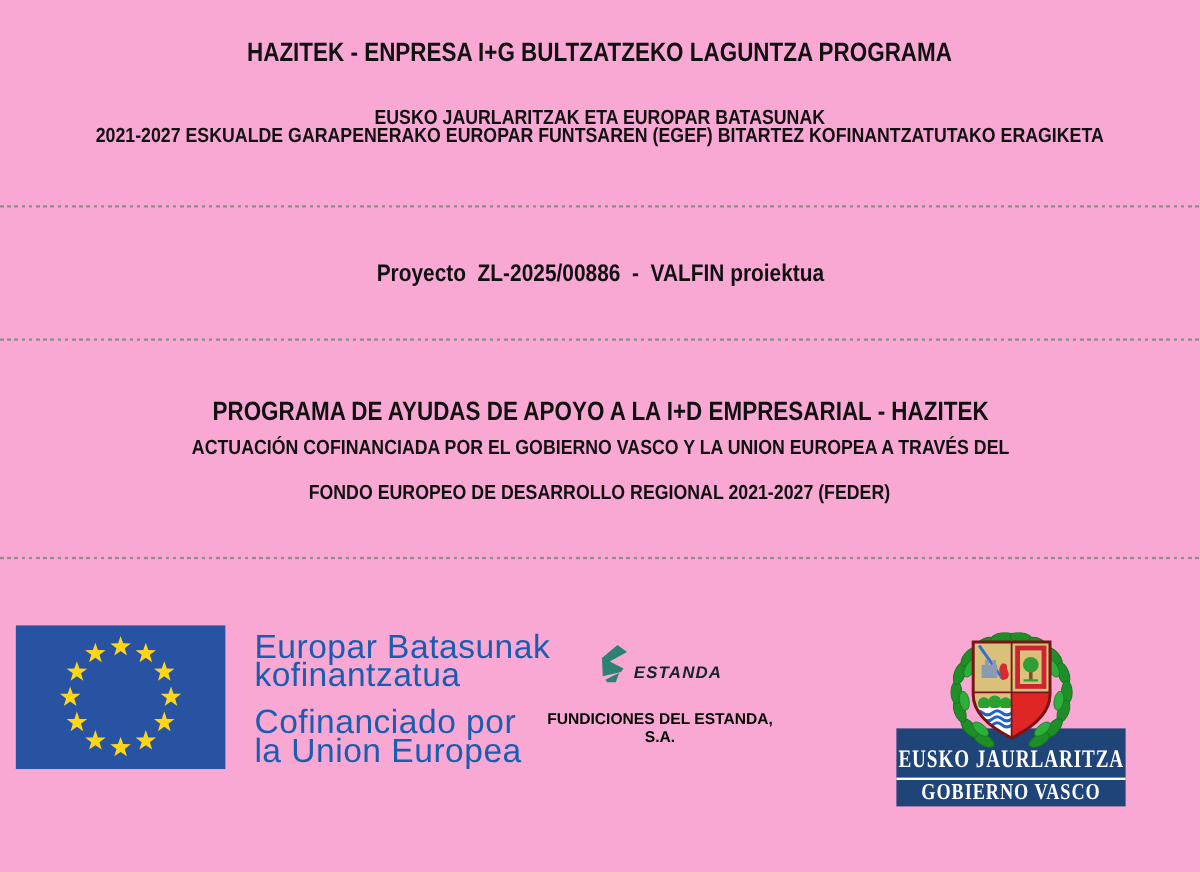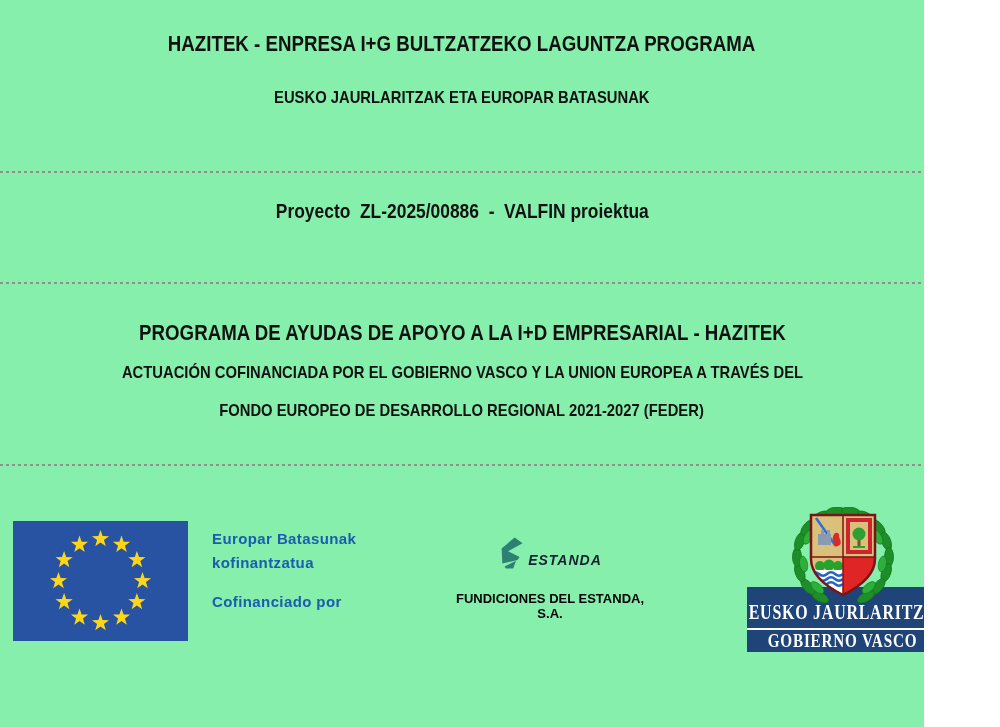--- a/index.html
+++ b/index.html
@@ -1,46 +1,46 @@
 <!DOCTYPE html>
 <html><head>
 <meta charset="utf-8">
 <style>
   html,body{margin:0;padding:0;background:#fff;}
   .page{
-    position:relative;width:924px;height:727px;background:#86efac;overflow:hidden;
+    position:relative;width:1000px;height:727px;background:#f9a8d4;overflow:hidden;
     font-family:"Liberation Sans","DejaVu Sans",sans-serif;color:#111;
   }
   .line{position:absolute;left:0;right:0;text-align:center;font-weight:bold;white-space:pre;}
   .cond{display:inline-block;transform:scaleX(0.87);transform-origin:center center;white-space:pre;}
   .cond85{display:inline-block;transform:scaleX(0.85);transform-origin:center center;white-space:pre;}
   .fs22{font-size:22px;}
   .fs17{font-size:17px;}
   .fs20{font-size:20px;}
   .sep{
     position:absolute;left:0;width:100%;height:2px;
     background:repeating-linear-gradient(90deg,#8f8f8f 0 3px,transparent 3px 6px);
   }
   
   .eu-flag{position:absolute;left:13px;top:521px;width:175px;height:120px;}
   .eu-text{
-    position:absolute;left:212px;top:527px;color:#1a5dae;font-weight:bold;
-    font-size:15px;line-height:24px;letter-spacing:0.4px;
+    position:absolute;left:212px;top:527px;color:#1a5dae;font-weight:normal;
+    font-size:28px;line-height:24px;letter-spacing:0.4px;
   }
   .eu-text .blk2{margin-top:15px;}
   .estanda{position:absolute;left:450px;top:534px;width:200px;text-align:center;}
   .estanda-brand{display:flex;align-items:flex-end;justify-content:center;gap:4px;height:36px;text-align:right;}
   .estanda-brand .brand-word{
     font-weight:bold;font-style:italic;font-size:14px;color:#14222e;
     letter-spacing:1px;padding-bottom:2px;
   }
   .estanda-company{
     margin-top:21px;font-size:13px;font-weight:bold;line-height:15px;color:#000;
   }
-  .ejgv{position:absolute;left:747px;top:507px;width:191px;height:150px;}
+  .ejgv{position:absolute;left:747px;top:527px;width:191px;height:150px;}
   .ejgv-crest{position:absolute;left:50%;top:0;transform:translateX(-50%);z-index:2;}
   .ejgv-banner{
     position:absolute;left:0;top:80px;width:191px;height:65px;background:#1e4478;z-index:1;
     color:#fff;font-family:"Liberation Serif","DejaVu Serif",serif;font-weight:bold;
   }
   .banner-row1{
     height:43px;display:flex;align-items:flex-end;justify-content:center;
     padding-bottom:3px;box-sizing:border-box;font-size:21px;letter-spacing:1px;
     border-bottom:2px solid #ffffff;
   }
@@ -51,28 +51,29 @@
   }
   .banner-row2 span{display:inline-block;transform:scaleX(0.80);transform-origin:center;white-space:pre;}
 </style>
 </head>
 <body>
 
 <div class="page">
 
   <div class="line fs22" style="top:31px"><span class="cond85">HAZITEK - ENPRESA I+G BULTZATZEKO LAGUNTZA PROGRAMA</span></div>
   <div class="line fs17" style="top:88px"><span class="cond">EUSKO JAURLARITZAK ETA EUROPAR BATASUNAK</span></div>
+  <div class="line fs17" style="top:103px"><span class="cond">2021-2027 ESKUALDE GARAPENERAKO EUROPAR FUNTSAREN (EGEF) BITARTEZ KOFINANTZATUTAKO ERAGIKETA</span></div>
 
   <div class="sep" style="top:171px"></div>
 
-  <div class="line fs20" style="top:200px"><span class="cond">Proyecto  ZL-2025/00886  -  VALFIN proiektua</span></div>
+  <div class="line fs20" style="top:217px"><span class="cond">Proyecto  ZL-2025/00886  -  VALFIN proiektua</span></div>
 
   <div class="sep" style="top:282px"></div>
 
-  <div class="line fs22" style="top:320px"><span class="cond85">PROGRAMA DE AYUDAS DE APOYO A LA I+D EMPRESARIAL - HAZITEK</span></div>
+  <div class="line fs22" style="top:330px"><span class="cond85">PROGRAMA DE AYUDAS DE APOYO A LA I+D EMPRESARIAL - HAZITEK</span></div>
   <div class="line fs17" style="top:363px"><span class="cond">ACTUACIÓN COFINANCIADA POR EL GOBIERNO VASCO Y LA UNION EUROPEA A TRAVÉS DEL</span></div>
   <div class="line fs17" style="top:401px"><span class="cond">FONDO EUROPEO DE DESARROLLO REGIONAL 2021-2027 (FEDER)</span></div>
 
   <div class="sep" style="top:464px"></div>
 
   <svg class="eu-flag" viewBox="0 0 175 120" aria-hidden="true">
     <rect x="0" y="0" width="175" height="120" fill="#2853a3"></rect>
     <defs>
       <path id="star" d="M0,-9 L2.12,-2.91 L8.56,-2.78 L3.42,1.11 L5.29,7.28 L0,3.6 L-5.29,7.28 L-3.42,1.11 L-8.56,-2.78 L-2.12,-2.91 Z" fill="#ffd617"></path>
     </defs>
@@ -90,20 +91,21 @@
     <use href="#star" x="66.5" y="23.6"></use>
   </svg>
 
   <div class="eu-text">
     <div class="blk1">
       <div>Europar Batasunak</div>
       <div>kofinantzatua</div>
     </div>
     <div class="blk2">
       <div>Cofinanciado por</div>
+      <div>la Union Europea</div>
     </div>
   </div>
 
   <div class="estanda">
     <div class="estanda-brand">
       <svg width="26" height="36" viewBox="0 0 36 44" aria-hidden="true">
         <polygon points="5,17 23,2 34,10 14,21 30,29 27,33 6,38" fill="#2c8173"></polygon>
         <polygon points="9,42 25,34 21,45 11,45" fill="#2c8173"></polygon>
       </svg>
       <span class="brand-word">ESTANDA</span>

